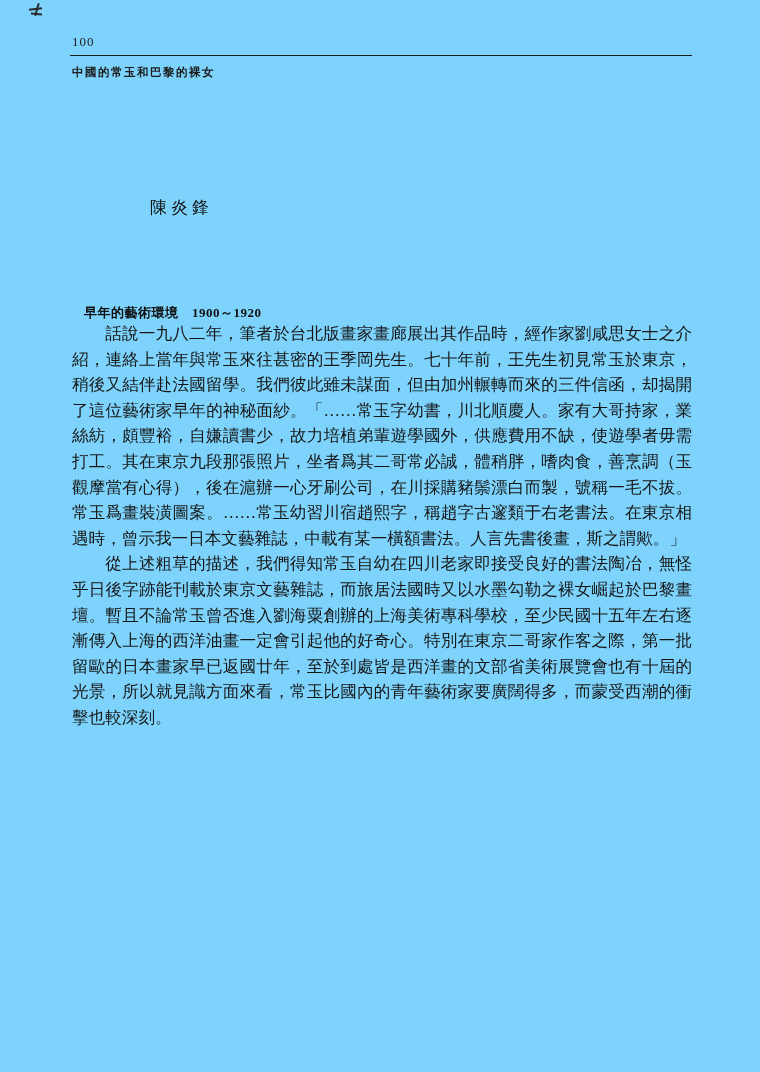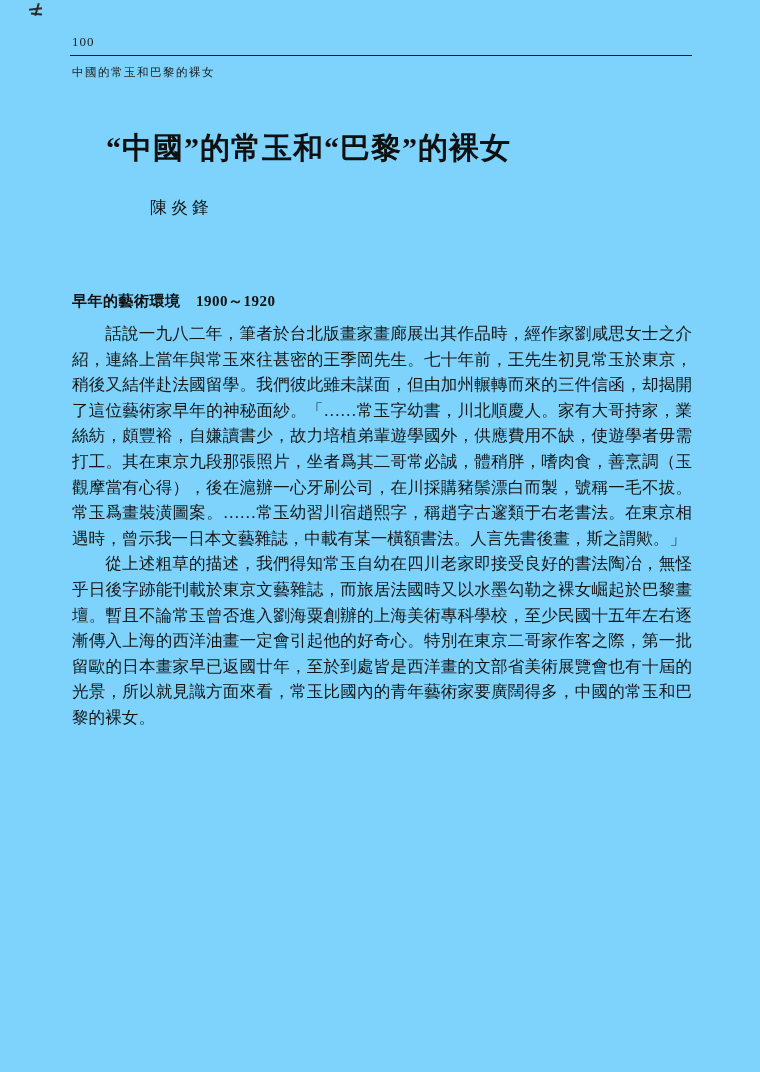--- a/index.html
+++ b/index.html
@@ -38,21 +38,21 @@
     width: 622px;
     border: 0;
     border-top: 1.6px solid #1b1b1b;
     margin: 0;
   }
   .running-header {
     position: absolute;
     left: 72px;
     top: 65px;
     font-size: 11.5px;
-    font-weight: normal;
+    font-weight: bold;
     letter-spacing: 1.5px;
     color: #1c1c1c;
   }
   .title {
     position: absolute;
     left: 106px;
     top: 128px;
     margin: 0;
     font-size: 30px;
     font-weight: 700;
@@ -66,22 +66,22 @@
     top: 196px;
     font-size: 17px;
     letter-spacing: 4px;
     color: #151515;
     margin-left: 40px;
   }
   .section-heading {
     position: absolute;
     left: 72px;
     top: 292px;
-    margin: 0;
-    font-size: 15px;
+    margin: 12px;
+    font-size: 13px;
     font-weight: 700;
     letter-spacing: 0.5px;
     color: #101010;
   }
   .body-text {
     position: absolute;
     left: 72px;
     top: 321px;
     width: 620px;
     font-size: 16.6px;
@@ -105,24 +105,23 @@
     <div class="s2"></div>
     <div class="s3"></div>
   </div>
 
   <div class="page-number">100</div>
 
   <hr class="header-rule">
 
   <div class="running-header">中國的常玉和巴黎的裸女</div>
 
-  <h1 class="title">“中國”的常玉和“巴黎”的裸女</h1>
 
   <div class="author">陳炎鋒</div>
 
   <h2 class="section-heading">早年的藝術環境　1900～1920</h2>
 
   <div class="body-text">
       <p class="para">話說一九八二年，筆者於台北版畫家畫廊展出其作品時，經作家劉咸思女士之介紹，連絡上當年與常玉來往甚密的王季岡先生。七十年前，王先生初見常玉於東京，稍後又結伴赴法國留學。我們彼此雖未謀面，但由加州輾轉而來的三件信函，却揭開了這位藝術家早年的神秘面紗。「……常玉字幼書，川北順慶人。家有大哥持家，業絲紡，頗豐裕，自嫌讀書少，故力培植弟輩遊學國外，供應費用不缺，使遊學者毋需打工。其在東京九段那張照片，坐者爲其二哥常必誠，體稍胖，嗜肉食，善烹調（玉觀摩當有心得），後在滬辦一心牙刷公司，在川採購豬鬃漂白而製，號稱一毛不拔。常玉爲畫裝潢圖案。……常玉幼習川宿趙熙字，稱趙字古邃類于右老書法。在東京相遇時，曾示我一日本文藝雜誌，中載有某一橫額書法。人言先書後畫，斯之謂歟。」</p>
-      <p class="para">從上述粗草的描述，我們得知常玉自幼在四川老家即接受良好的書法陶冶，無怪乎日後字跡能刊載於東京文藝雜誌，而旅居法國時又以水墨勾勒之裸女崛起於巴黎畫壇。暫且不論常玉曾否進入劉海粟創辦的上海美術專科學校，至少民國十五年左右逐漸傳入上海的西洋油畫一定會引起他的好奇心。特別在東京二哥家作客之際，第一批留歐的日本畫家早已返國廿年，至於到處皆是西洋畫的文部省美術展覽會也有十屆的光景，所以就見識方面來看，常玉比國內的青年藝術家要廣闊得多，中國的常玉和巴黎的裸女。</p>
+      <p class="para">從上述粗草的描述，我們得知常玉自幼在四川老家即接受良好的書法陶冶，無怪乎日後字跡能刊載於東京文藝雜誌，而旅居法國時又以水墨勾勒之裸女崛起於巴黎畫壇。暫且不論常玉曾否進入劉海粟創辦的上海美術專科學校，至少民國十五年左右逐漸傳入上海的西洋油畫一定會引起他的好奇心。特別在東京二哥家作客之際，第一批留歐的日本畫家早已返國廿年，至於到處皆是西洋畫的文部省美術展覽會也有十屆的光景，所以就見識方面來看，常玉比國內的青年藝術家要廣闊得多，而蒙受西潮的衝擊也較深刻。</p>
     </div>
 
 </div>
 
 </body></html>

